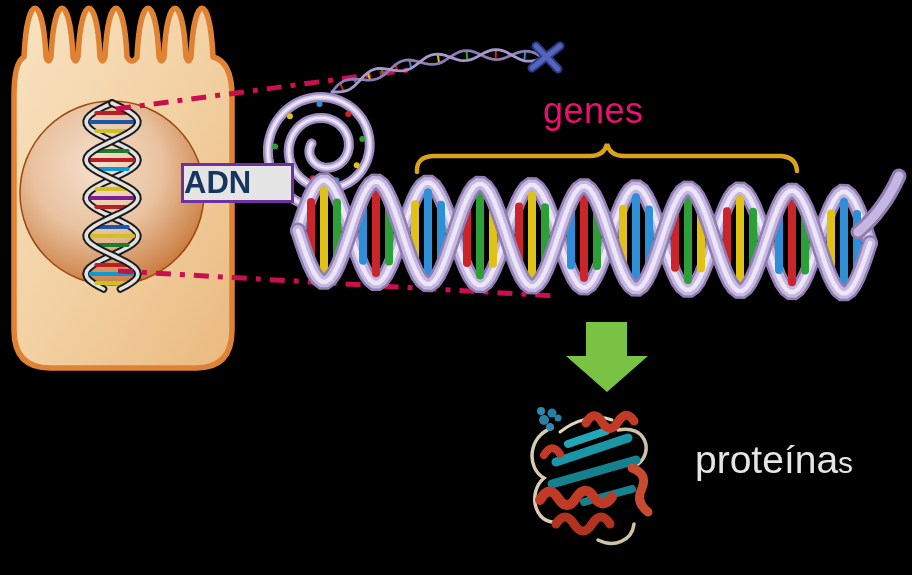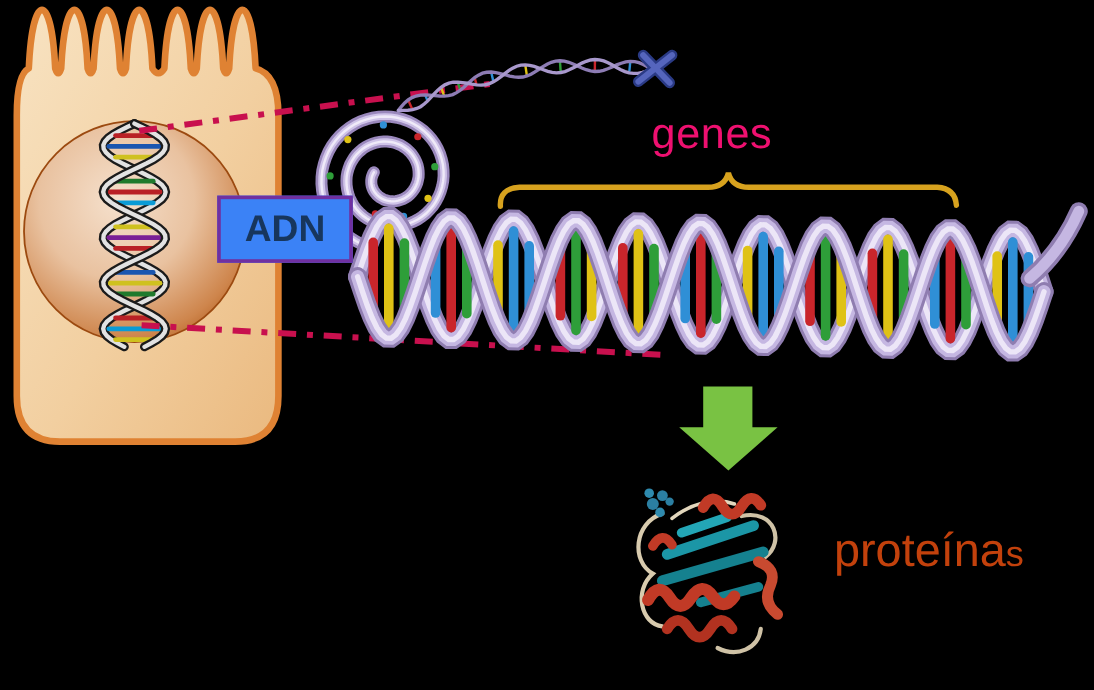--- a/index.html
+++ b/index.html
@@ -2,25 +2,25 @@
 <html><head>
 <meta charset="utf-8">
 <style>
   *{margin:0;padding:0;box-sizing:border-box}
   html,body{background:#000}
   #canvas{position:relative;width:912px;height:575px;background:#000;overflow:hidden;
           font-family:"Liberation Sans",sans-serif}
   #scene{position:absolute;left:0;top:0}
   .label{position:absolute;font-weight:normal;white-space:nowrap}
   #genes-label{left:543px;top:90px;font-size:36px;color:#EE1070;letter-spacing:.5px}
-  #proteinas-label{left:695px;top:438px;font-size:39px;color:#c2410c}
+  #proteinas-label{left:695px;top:438px;font-size:39px;color:#e5e5e5}
   #proteinas-label .suffix{font-size:30px}
-  #adn-box{position:absolute;left:181px;top:163px;width:113px;height:56px;
-           background:#3b82f6;border:3px solid #7030A0;display:flex;align-items:center;
-           justify-content:center;font-size:31px;font-weight:bold;color:#17365D}
+  #adn-box{position:absolute;left:181px;top:163px;width:113px;height:40px;
+           background:#e5e5e5;border:3px solid #7030A0;display:flex;align-items:center;
+           font-size:31px;font-weight:bold;color:#17365D}
 </style>
 </head>
 <body>
 
 <div id="canvas">
 
   <svg id="scene" width="912" height="575" viewBox="0 0 912 575">
     <defs>
       <linearGradient id="cellGrad" x1="0" y1="0" x2="1" y2="1">
         <stop offset="0" stop-color="#F8E3C2"></stop>

